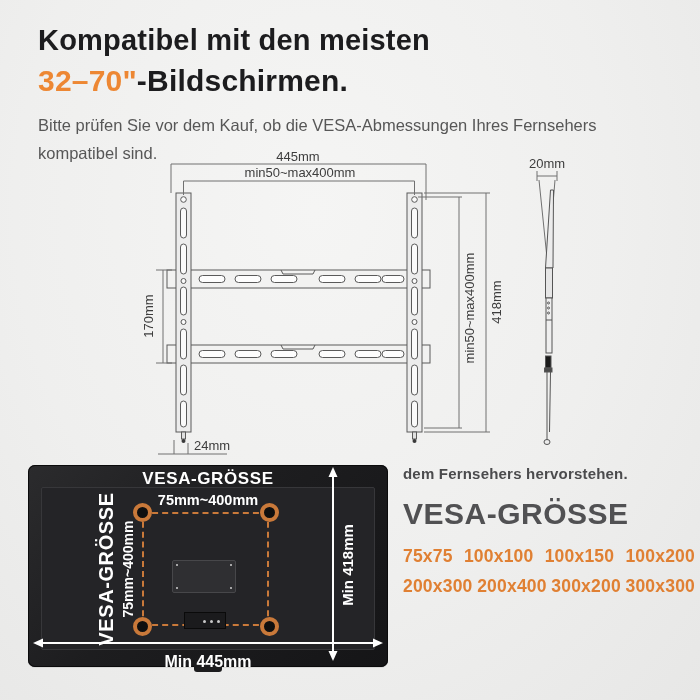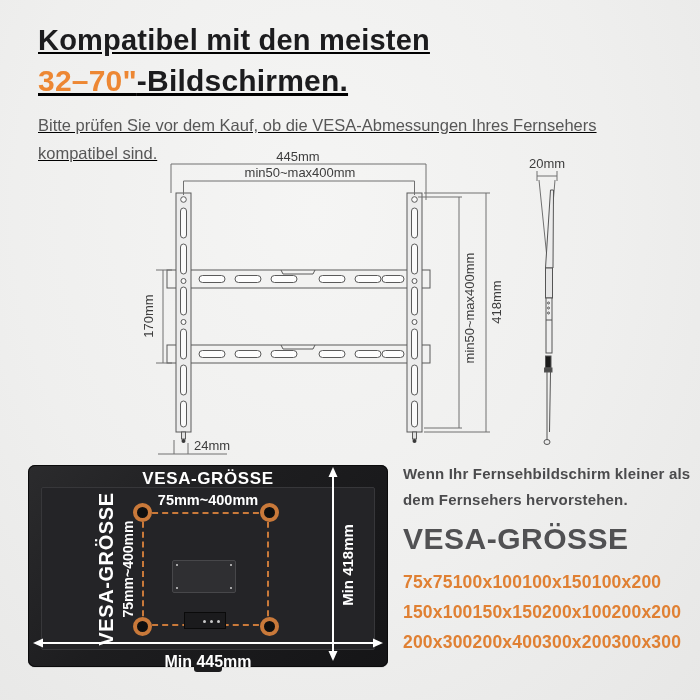--- a/index.html
+++ b/index.html
@@ -4,21 +4,21 @@
 <style>
   * { margin:0; padding:0; box-sizing:border-box; }
   html,body { width:700px; height:700px; }
   body { font-family:"Liberation Sans", sans-serif; }
   .canvas {
     position:relative; width:700px; height:700px; overflow:hidden;
     background: radial-gradient(ellipse at 45% 30%, #f5f5f4 0%, #efefee 55%, #e7e7e6 100%);
   }
 
   
-  .header { position:absolute; left:38px; top:24px;text-decoration:underline; }
+  .header { position:absolute; left:38px; top:24px; }
   .title-line1 { font-size:29px; font-weight:700; color:#1c1c1e; letter-spacing:0.2px; }
   .title-line2 { font-size:30px; font-weight:700; color:#1c1c1e; margin-top:7px; letter-spacing:0.2px; }
   .title-line2 .hl { color:#ED8733; }
   .subtitle { margin-top:13px; font-size:16.5px; color:#575757; line-height:28px; }
 
   
   .front-view { position:absolute; left:60px; top:150px; width:460px; height:310px; }
   .side-view  { position:absolute; left:520px; top:150px; width:70px;  height:310px; }
   .front-view text, .side-view text { font-family:"Liberation Sans", sans-serif; font-size:13px; fill:#3d3d3d; }
 
@@ -48,21 +48,21 @@
   .cdot { position:absolute; top:7px; width:3px; height:3px; background:#c9c9c9; border-radius:50%; }
   .tv-arrows { position:absolute; left:0; top:0; width:360px; height:205px; }
   .min-width-label { top:188px; left:0; right:0; text-align:center; font-size:16px; }
   .min-height-label { left:319px; top:100px; font-size:15px; }
 
   
   .right-col { position:absolute; left:403px; top:461px; width:292px; }
   .note-line { font-size:15px; font-weight:700; color:#4b4b4d; line-height:25.5px; letter-spacing:0.2px; }
   .vesa-heading { margin-top:10px; font-size:30px; font-weight:700; color:#515153; letter-spacing:0.5px; }
   .vesa-grid { margin-top:11px; }
-  .vesa-row { display:flex; height:30px; align-items:center; }
+  .vesa-row { display:flex; justify-content:space-between; height:30px; align-items:center; }
   .vesa-size { font-size:17.5px; font-weight:700; color:#E08033; letter-spacing:0.2px; }
 </style>
 </head>
 <body>
 
 <div class="canvas">
 
   <div class="header">
     <div class="title-line1">Kompatibel mit den meisten</div>
     <div class="title-line2">
@@ -219,37 +219,30 @@
 
     <div class="tv-text tv-title">VESA-GRÖSSE</div>
     <div class="tv-text tv-range-top">75mm~400mm</div>
     <div class="tv-text rot tv-left-title">VESA-GRÖSSE</div>
     <div class="tv-text rot tv-range-left">75mm~400mm</div>
     <div class="tv-text min-width-label">Min 445mm</div>
     <div class="tv-text rot min-height-label">Min 418mm</div>
   </div>
 
   <div class="right-col">
-    <div class="note-line">Wenn Ihr Fernsehbildschirm kleiner als</div>
     <div class="note-line">dem Fernsehers hervorstehen.</div>
     <div class="vesa-heading">VESA-GRÖSSE</div>
     <div class="vesa-grid">
       <div class="vesa-row">
         <span class="vesa-size">75x75</span>
         <span class="vesa-size">100x100</span>
         <span class="vesa-size">100x150</span>
         <span class="vesa-size">100x200</span>
       </div>
       <div class="vesa-row">
-        <span class="vesa-size">150x100</span>
-        <span class="vesa-size">150x150</span>
-        <span class="vesa-size">200x100</span>
-        <span class="vesa-size">200x200</span>
-      </div>
-      <div class="vesa-row">
         <span class="vesa-size">200x300</span>
         <span class="vesa-size">200x400</span>
         <span class="vesa-size">300x200</span>
         <span class="vesa-size">300x300</span>
       </div>
 
     </div>
   </div>
 
 </div>

